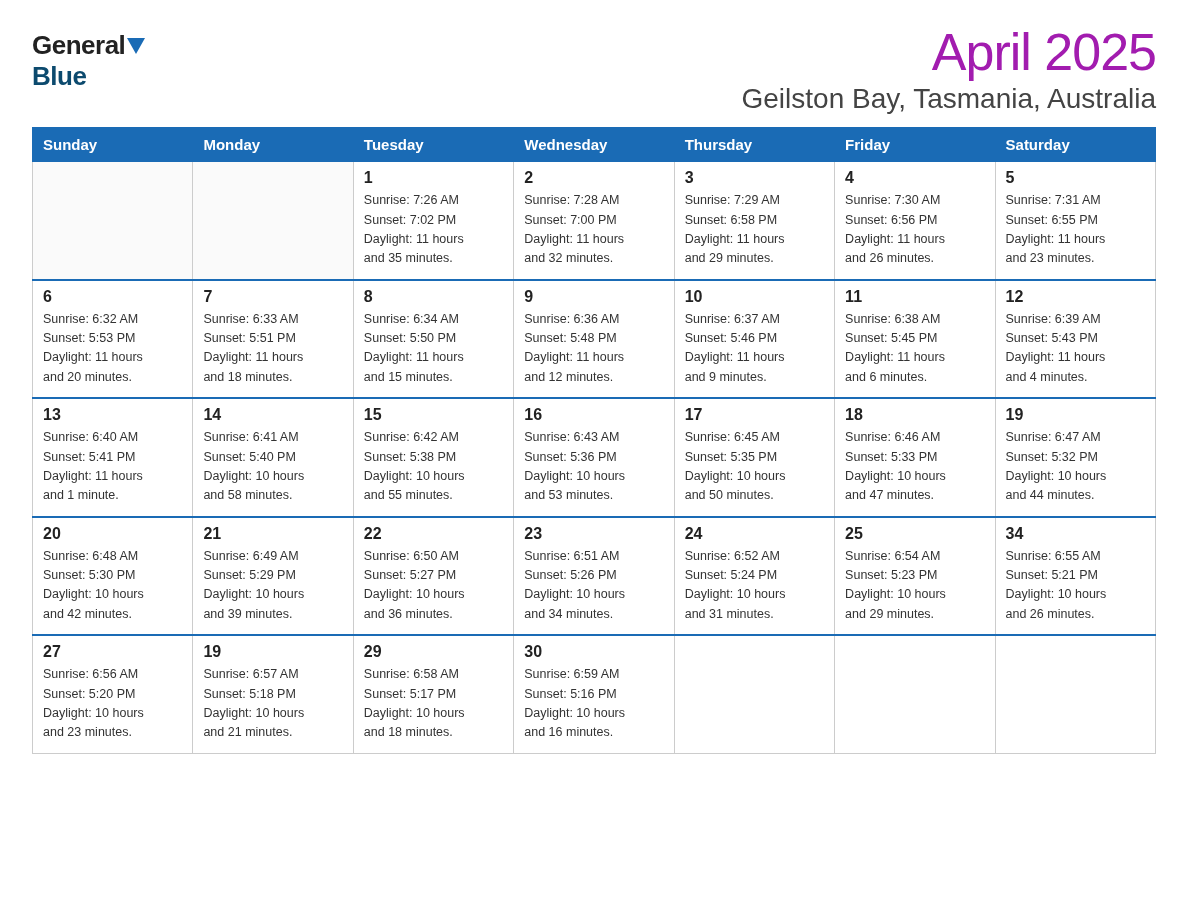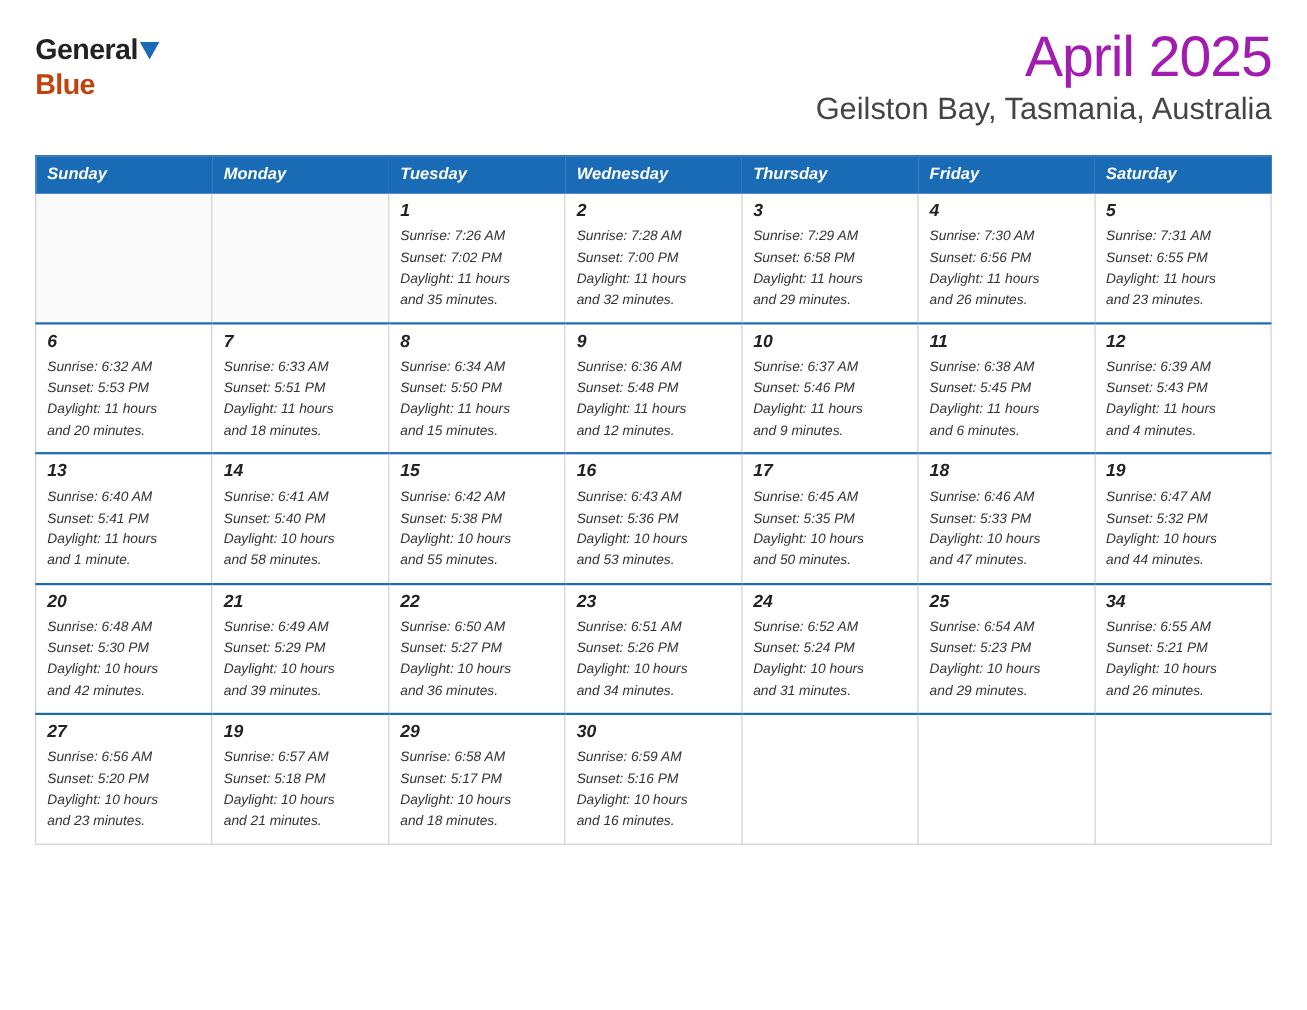--- a/index.html
+++ b/index.html
@@ -24,21 +24,21 @@
     }
     .logo-text-general {
       font-size: 26px;
       font-weight: bold;
       color: #222;
       letter-spacing: -0.5px;
     }
     .logo-text-blue {
       font-size: 26px;
       font-weight: bold;
-      color: #c2410c;
+      color: #0c4a6e;
       letter-spacing: -0.5px;
     }
     .logo-icon {
       display: flex;
       flex-direction: column;
       align-items: flex-start;
     }
     .logo-line1 {
       display: flex;
       align-items: center;
@@ -55,22 +55,21 @@
     }
     .title-block h2 {
       font-size: 28px;
       font-weight: 400;
       color: #444;
       margin-top: 2px;
     }
     .calendar {
       width: 100%;
       border-collapse: collapse;
-      margin-top: 26px;
-      font-style: italic;
+      margin-top: 12px;
     }
     .calendar thead th {
       background: #1a6bb5;
       color: #fff;
       font-size: 15px;
       font-weight: 600;
       padding: 8px 10px;
       text-align: left;
       border: 1px solid #1a6bb5;
     }

